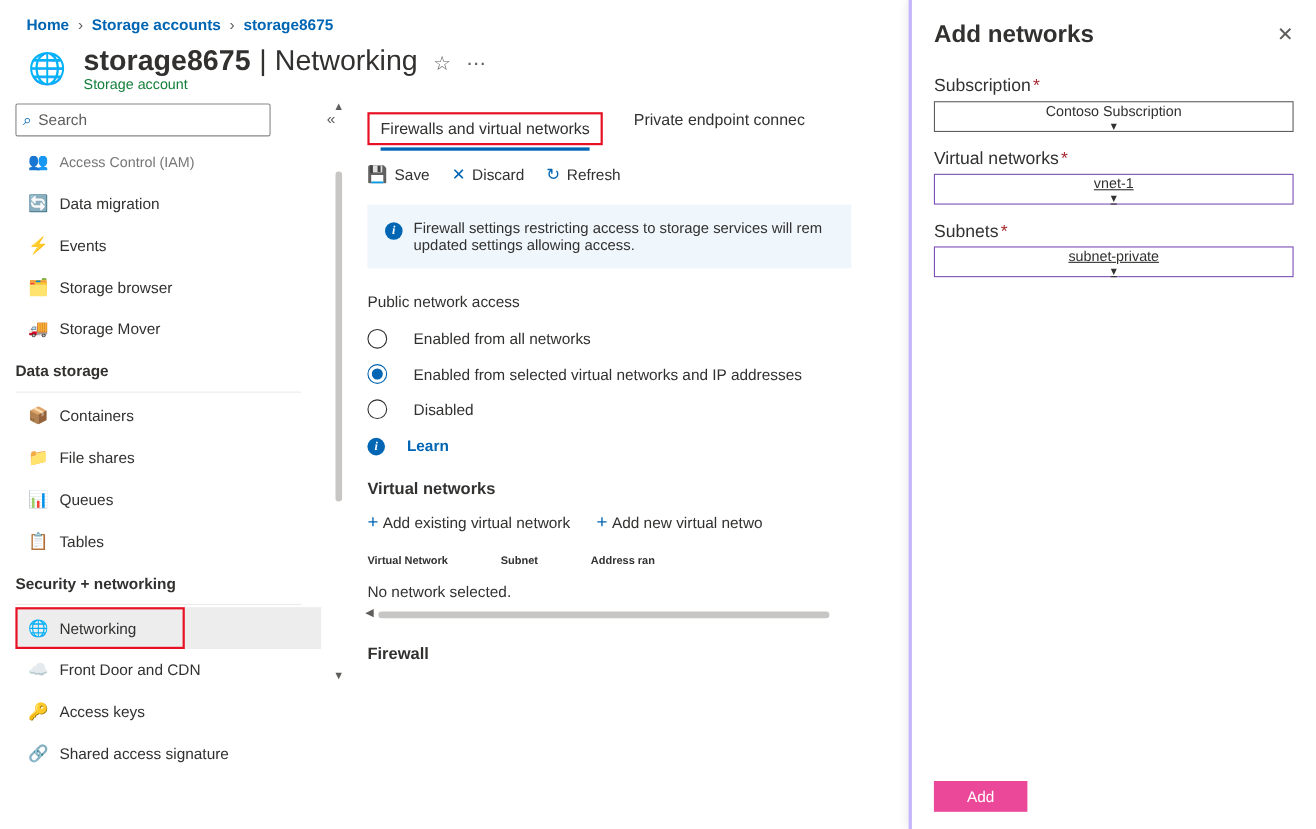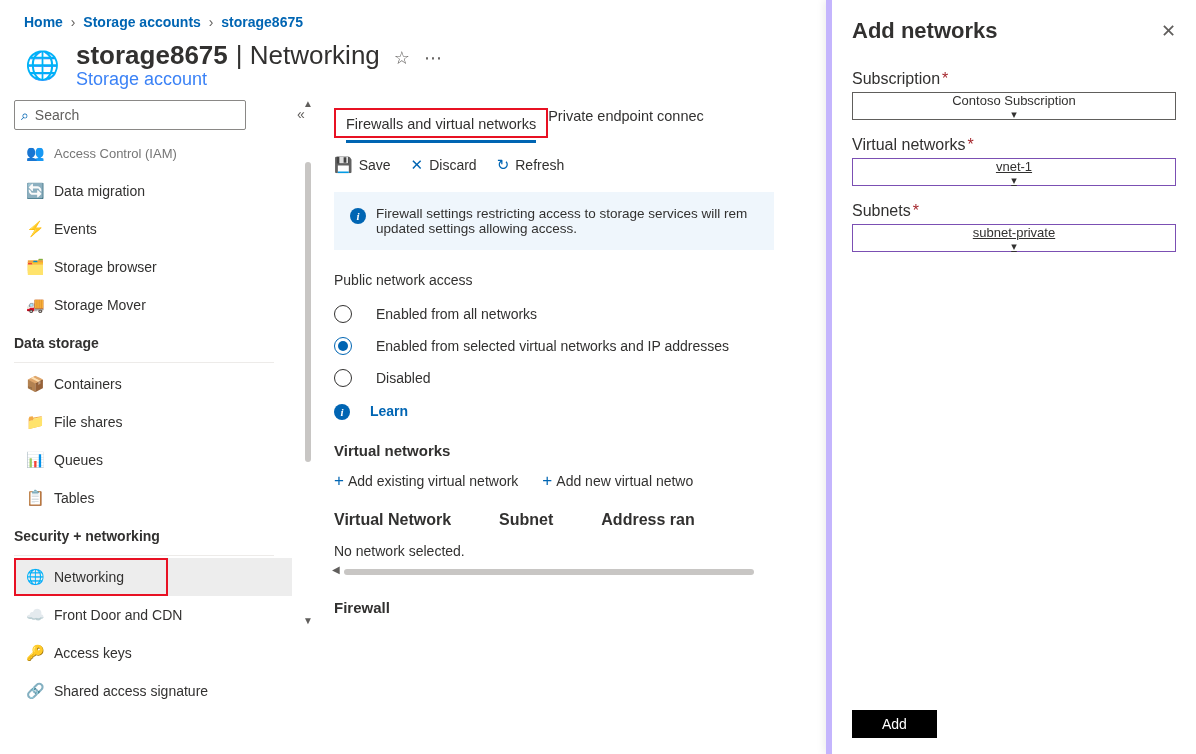--- a/index.html
+++ b/index.html
@@ -31,21 +31,21 @@
   }
   .res-icon {
     width: 38px; height: 38px;
     display: flex; align-items: center; justify-content: center;
     font-size: 28px;
   }
   .title-block { display: flex; flex-direction: column; }
   .title-line { display: flex; align-items: baseline; gap: 8px; }
   .title-main { font-size: 26px; font-weight: 600; }
   .title-sub { font-size: 26px; font-weight: 400; color: #323130; }
-  .title-type { font-size: 18px; color: #3b82f6; margin-top: -2px; }
+  .title-type { font-size: 13px; color: #15803d; margin-top: -2px; }
   .title-actions { display:flex; gap:14px; margin-left:6px; color:#605e5c; font-size:18px;}
   
   .columns {
     display: flex;
     height: calc(754px - 98px);
     position: relative;
   }
   .sidebar {
     width: 292px;
     padding: 10px 0 0 14px;
@@ -98,21 +98,21 @@
   }
   .scrollbar-vert .arrow-up{top:-4px;}
   .scrollbar-vert .arrow-down{bottom:-4px;}
   
   .main {
     flex: 1;
     padding: 18px 0 0 42px;
     overflow: hidden;
     position: relative;
   }
-  .tabs { display:flex; font-size:14.5px; margin-bottom:18px;}
+  .tabs { display:flex; gap:28px; font-size:14.5px; margin-bottom:18px;}
   .tab { padding-bottom:8px; cursor:pointer;}
   .tab.active { color:#323130; font-weight:400; border-bottom:3px solid #0065b3;}
   .tab.inactive { color:#323130;}
   .red-box-tab { border:2px solid #e81123; padding:6px 10px 4px 10px; display:inline-block;}
   .cmdbar { display:flex; gap:20px; align-items:center; margin-bottom:18px; color:#323130; font-size:14px;}
   .cmdbar .btn { display:flex; align-items:center; gap:6px; cursor:pointer;}
   .cmdbar .ic { color:#0065b3; font-size:15px;}
   .info-box {
     background:#eff6fc; padding:14px 16px; display:flex; gap:10px;
     font-size:13.5px; color:#323130; margin-bottom:22px; width:440px;
@@ -129,35 +129,35 @@
     display:flex; align-items:center; justify-content:center;
   }
   .radio.checked { border-color:#0065b3;}
   .radio.checked::after{
     content:""; width:10px; height:10px; border-radius:50%; background:#0065b3;
   }
   .info-inline { display:flex; gap:8px; align-items:center; margin-top:8px; font-size:14px;}
   .subheading { font-weight:600; font-size:15px; margin:22px 0 12px 0;}
   .vnet-actions { display:flex; gap:24px; font-size:14px; color:#323130; margin-bottom:14px;}
   .vnet-actions .plus { color:#0065b3; font-size:17px; margin-right:4px;}
-  .vnet-table-head { display:flex; gap:48px; font-weight:600; font-size:16px; padding:6px 0;}
+  .vnet-table-head { display:flex; gap:48px; font-weight:600; font-size:10px; padding:6px 0;}
   .vnet-empty { font-size:14px; padding:8px 0 6px 0;}
   .h-scroll {
     height:14px; background:transparent; position:relative; width:430px;
   }
   .h-scroll::before{
     content:""; position:absolute; left:10px; top:4px; height:6px; width:410px;
     background:#c8c6c4; border-radius:3px;
   }
   .h-scroll .tl{position:absolute; left:-2px; top:-1px; font-size:10px; color:#605e5c;}
   .firewall-head { font-weight:600; font-size:15px; margin-top:20px;}
   
   .panel {
     position:absolute; top:0; right:0; width:370px; height:754px;
-    background:#fff; border-left:6px solid #c4b5fd;
+    background:#fff; border-left:3px solid #c4b5fd;
     box-shadow: -2px 0 8px rgba(0,0,0,0.08);
     padding: 18px 20px;
   }
   .panel-head { display:flex; justify-content:space-between; align-items:center;}
   .panel-title { font-size:22px; font-weight:600;}
   .panel-close { font-size:18px; color:#605e5c; cursor:pointer;}
   .field { margin-top:26px;}
   .field.tight { margin-top:16px;}
   .field-label { font-size:16px; margin-bottom:4px;}
   .req { color:#a4262c; margin-left:2px;}
@@ -165,21 +165,21 @@
     border:1px solid #605e5c; height:28px; width:100%;
     display:flex; align-items:center; justify-content:space-between;
     padding:0 8px; font-size:13px; cursor:pointer;flex-direction:column;
   }
   .dropdown.purple { border-color:#7b4fb3;text-decoration:underline;}
   .chev { font-size:11px; color:#323130;}
   .panel-footer {
     position:absolute; bottom:16px; left:20px;
   }
   .add-btn {
-    background:#000000; color:#fff; border:none; height:28px;
+    background:#ec4899; color:#fff; border:none; height:28px;
     padding:0 30px; font-size:14px; cursor:pointer;
   }
 </style>
 </head>
 <body>
 
 <div class="breadcrumb">
   <a>Home</a>
   <span class="sep">›</span>
   <a>Storage accounts</a>

